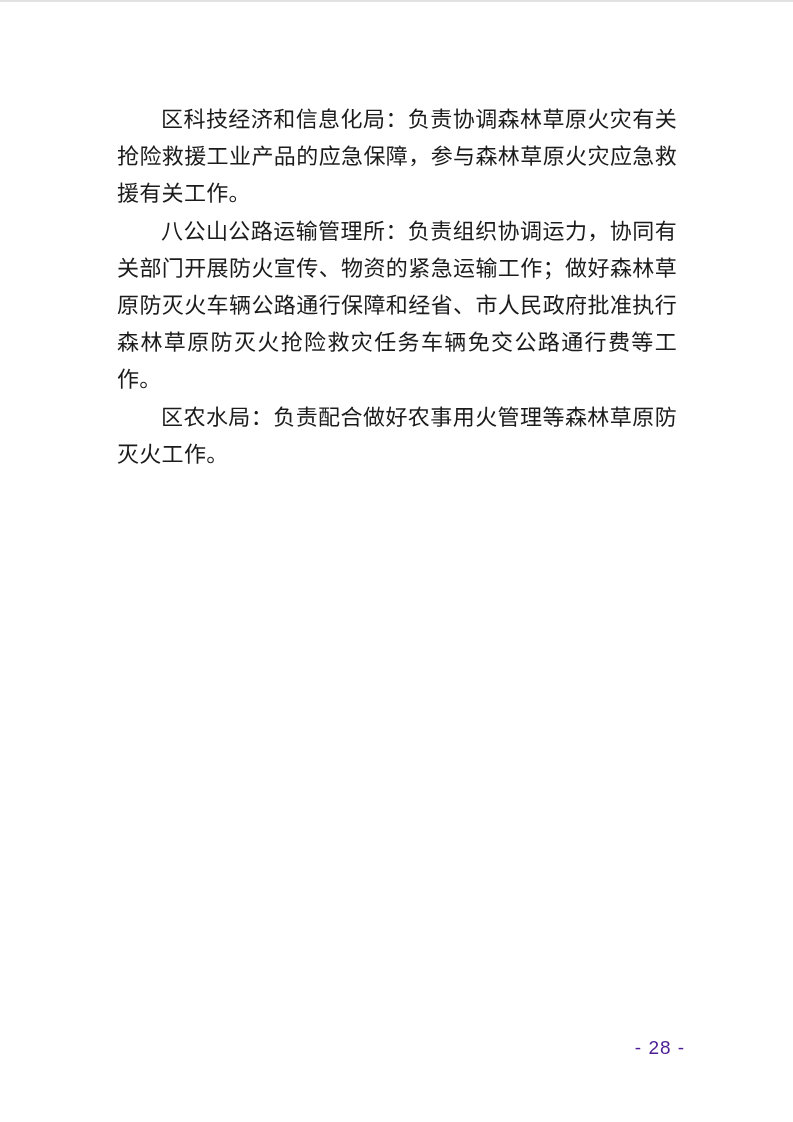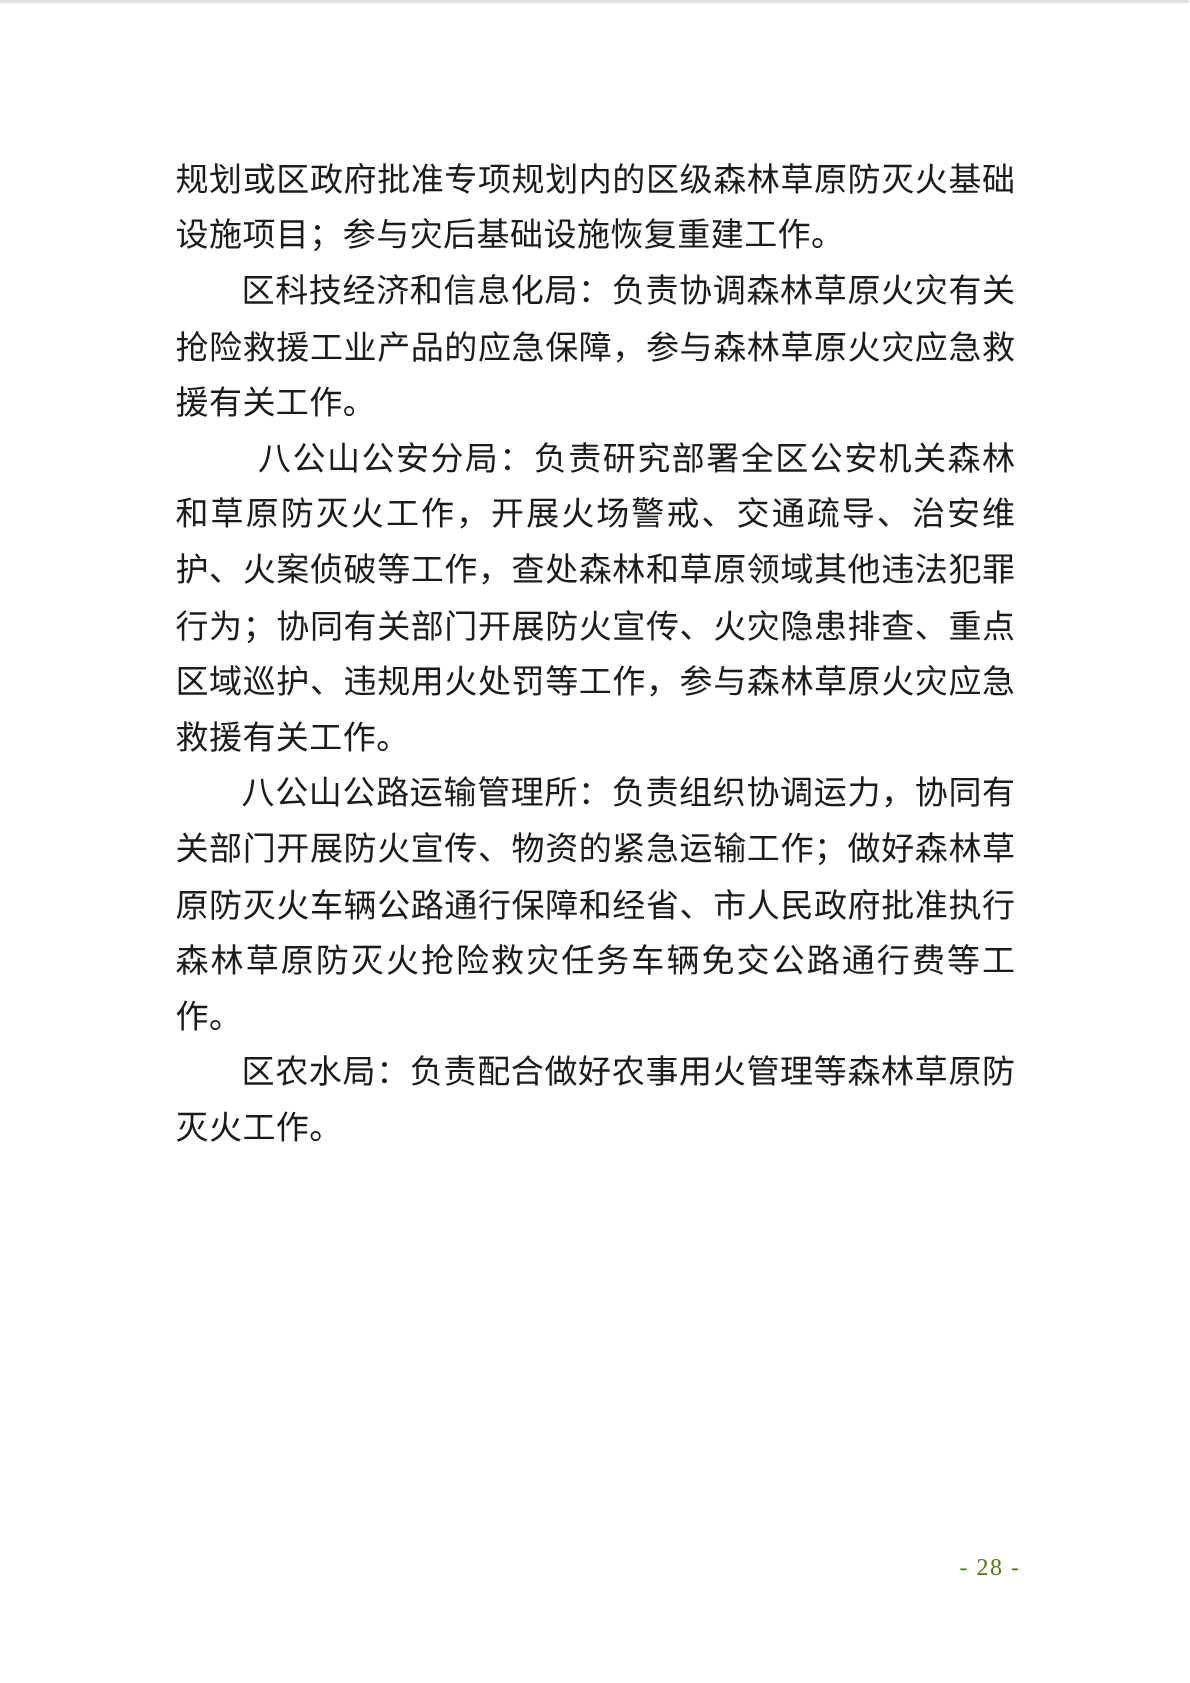--- a/index.html
+++ b/index.html
@@ -41,36 +41,34 @@
   }
   .p-noindent   { text-indent: 0; }
   .p-indent     { text-indent: 2em; }
   .p-indent-big { text-indent: 2.5em; }
   .page-number {
     position: absolute;
     top: 1037px;
     left: 620px;
     width: 80px;
     text-align: center;
-    font-size: 16px;
-    color: #4d7c0f;
+    font-size: 19px;
+    color: #4c1d95;
     letter-spacing: 1px;
-    font-family: Liberation Serif, serif;
+    font-family: Liberation Sans, sans-serif;
   }
 </style>
 </head>
 <body>
 
 <div class="page">
 
   <div class="page-top-edge"></div>
 
   <div class="text-block">
-    <p class="p-noindent">规划或区政府批准专项规划内的区级森林草原防灭火基础设施项目；参与灾后基础设施恢复重建工作。</p>
     <p class="p-indent">区科技经济和信息化局：负责协调森林草原火灾有关抢险救援工业产品的应急保障，参与森林草原火灾应急救援有关工作。</p>
-    <p class="p-indent-big">八公山公安分局：负责研究部署全区公安机关森林和草原防灭火工作，开展火场警戒、交通疏导、治安维护、火案侦破等工作，查处森林和草原领域其他违法犯罪行为；协同有关部门开展防火宣传、火灾隐患排查、重点区域巡护、违规用火处罚等工作，参与森林草原火灾应急救援有关工作。</p>
     <p class="p-indent">八公山公路运输管理所：负责组织协调运力，协同有关部门开展防火宣传、物资的紧急运输工作；做好森林草原防灭火车辆公路通行保障和经省、市人民政府批准执行森林草原防灭火抢险救灾任务车辆免交公路通行费等工作。</p>
     <p class="p-indent">区农水局：负责配合做好农事用火管理等森林草原防灭火工作。</p>
   </div>
 
   <div class="page-number">- 28 -</div>
 
 </div>
 
 </body></html>

